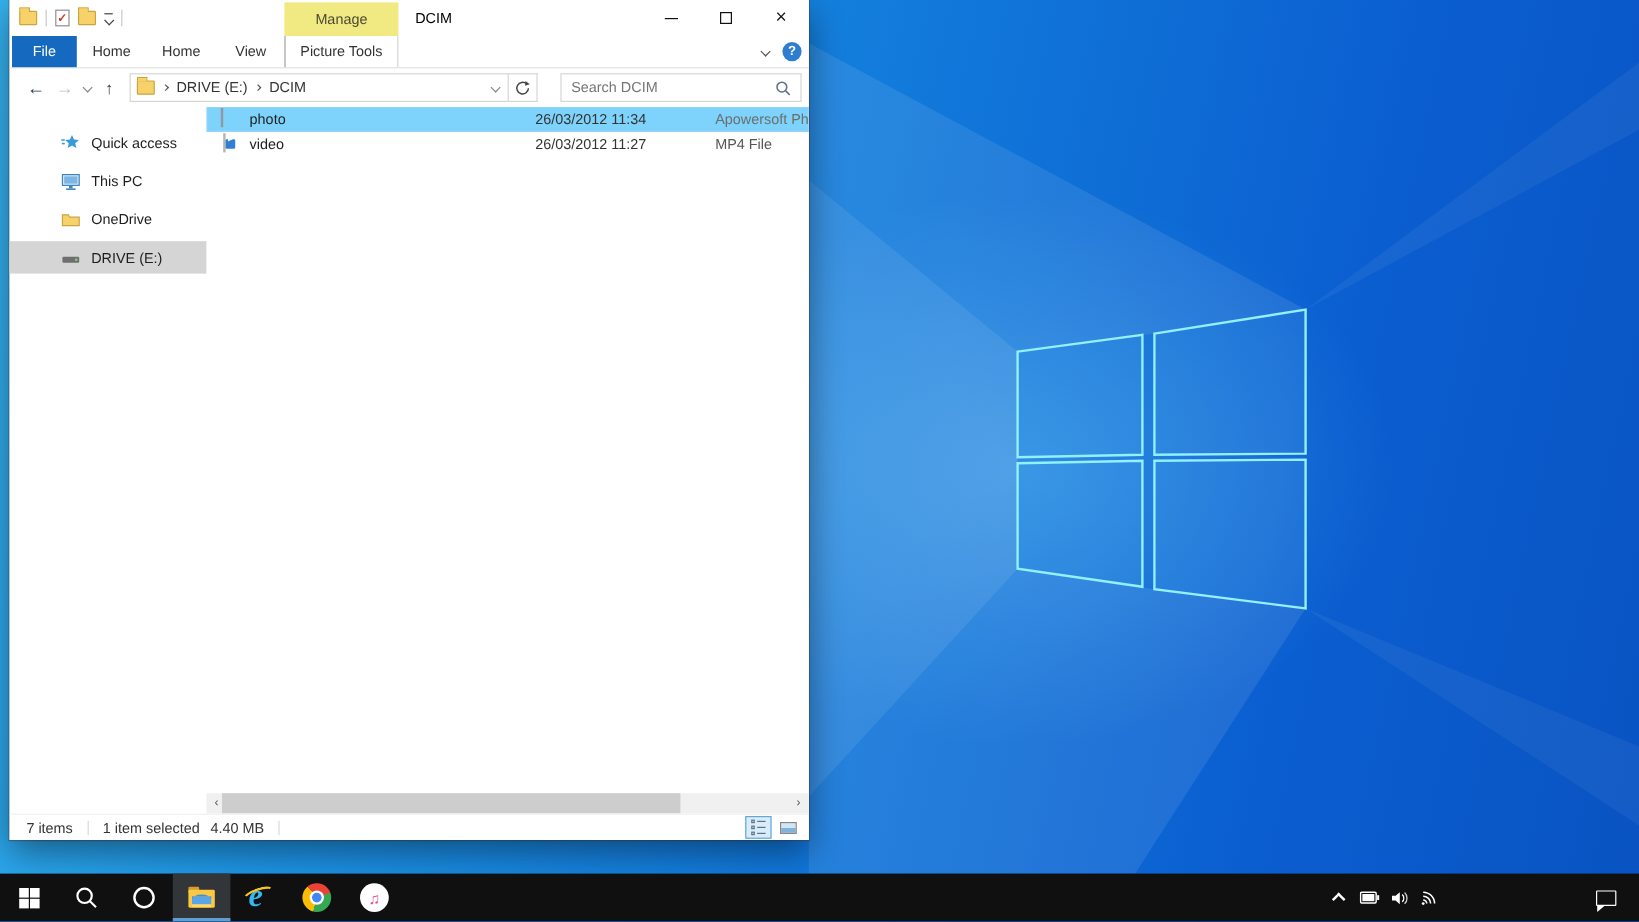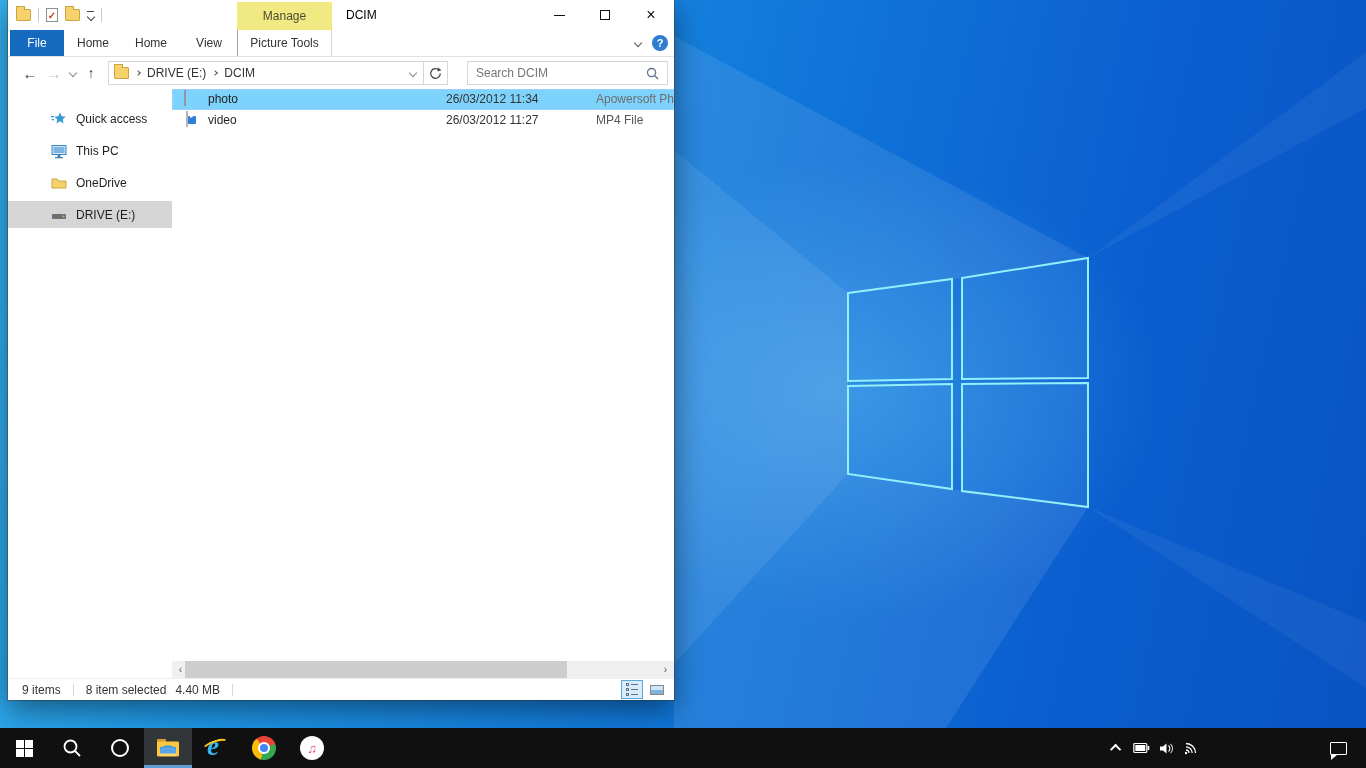--- a/index.html
+++ b/index.html
@@ -308,23 +308,23 @@
     </div>
 
     <div class="hscroll">
       <div class="hs-arrow hs-left">‹</div>
       <div class="hs-thumb"></div>
       <div class="hs-arrow hs-right">›</div>
     </div>
   </div>
 
   <div class="statusbar">
-    <span class="sb-text">9 items</span>
+    <span class="sb-text">7 items</span>
     <span class="sb-sep"></span>
-    <span class="sb-sel">8 item selected</span>
+    <span class="sb-sel">1 item selected</span>
     <span class="sb-size">4.40 MB</span>
     <span class="sb-sep"></span>
     <div class="sb-views">
       <div class="view-btn selected">
         <span class="details-glyph">
           <span class="r">
               <span class="sq"></span>
               <span class="ln"></span>
             </span>
           <span class="r">

